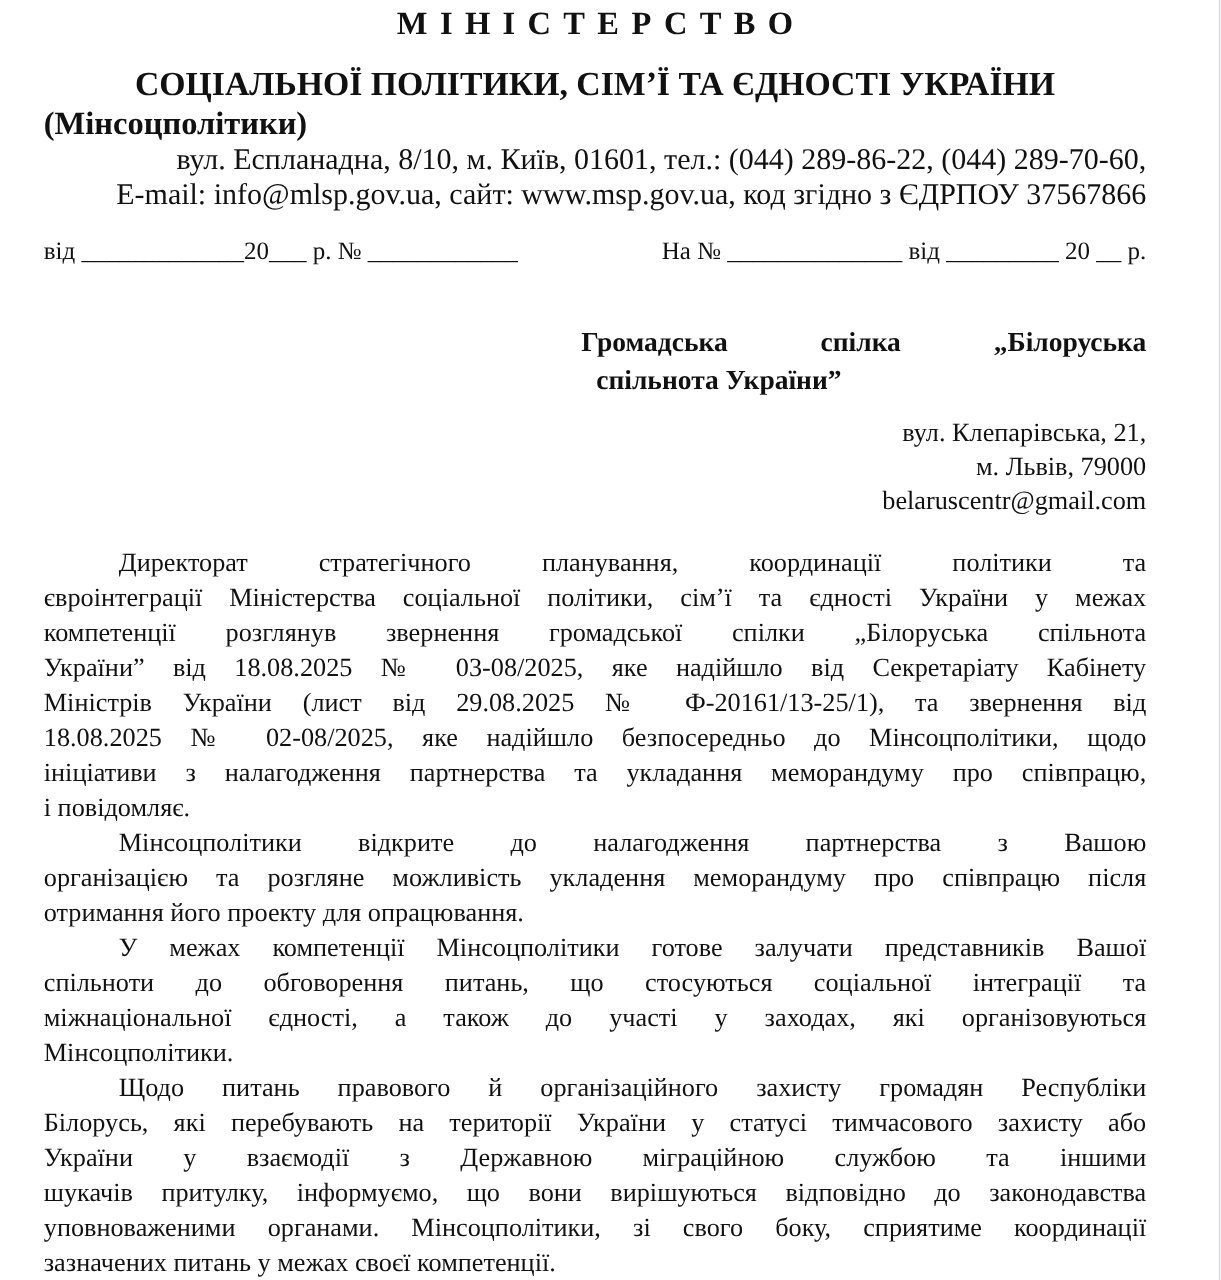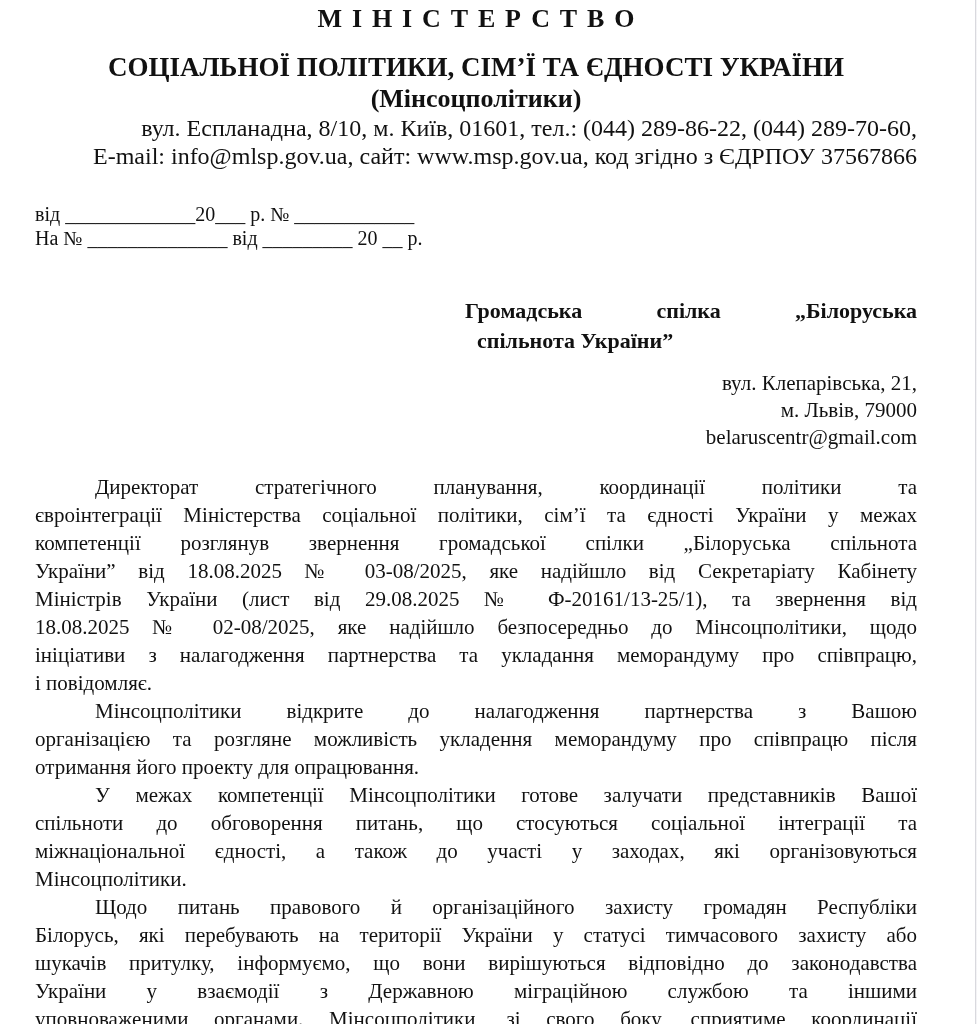--- a/index.html
+++ b/index.html
@@ -25,30 +25,30 @@
     margin-top:4px;
     text-align:center;font-weight:bold;font-size:26px;line-height:30px;
     letter-spacing:0.38em;text-indent:0.38em;
   }
   .ministry-name{
     margin-top:18px;
     text-align:center;font-weight:bold;font-size:27px;line-height:31px;
   }
   .ministry-short{
     margin-top:1px;
-    text-align:center;font-weight:bold;font-size:26px;line-height:30px;
+    text-align:left;font-weight:bold;font-size:26px;line-height:30px;
   }
   .contact{
     text-align:right;font-size:24px;line-height:28px;
   }
   
   .ref-line{
-    margin-top:32px;
+    margin-top:19px;
     display:flex;justify-content:space-between;
-    font-size:20px;line-height:24px;white-space:nowrap;flex-direction:column;
+    font-size:20px;line-height:24px;white-space:nowrap;
   }
   
   .recipient{
     margin-top:46px;margin-left:430px;width:452px;
   }
   .recipient-name{font-weight:bold;font-size:22px;line-height:30px;}
   .recipient-name .line{text-align:justify;text-align-last:justify;}
   .recipient-name .line-last{text-align:left;text-align-last:left;margin-left:12px;}
   .recipient-address{margin-top:14px;font-size:21px;line-height:27px;}
   .recipient-address .line{text-align:right;}
@@ -108,22 +108,22 @@
         </div>
       <div class="para">
           <div class="line line-first">У межах компетенції Мінсоцполітики готове залучати представників Вашої</div>
           <div class="line">спільноти до обговорення питань, що стосуються соціальної інтеграції та</div>
           <div class="line">міжнаціональної єдності, а також до участі у заходах, які організовуються</div>
           <div class="line line-last">Мінсоцполітики.</div>
         </div>
       <div class="para">
           <div class="line line-first">Щодо питань правового й організаційного захисту громадян Республіки</div>
           <div class="line">Білорусь, які перебувають на території України у статусі тимчасового захисту або</div>
+          <div class="line">України у взаємодії з Державною міграційною службою та іншими</div>
           <div class="line">шукачів притулку, інформуємо, що вони вирішуються відповідно до законодавства</div>
-          <div class="line">України у взаємодії з Державною міграційною службою та іншими</div>
           <div class="line">уповноваженими органами. Мінсоцполітики, зі свого боку, сприятиме координації</div>
           <div class="line line-last">зазначених питань у межах своєї компетенції.</div>
         </div>
     </div>
 
   </div>
   <div class="edge-strip"></div>
 </div>
 
 </body></html>

